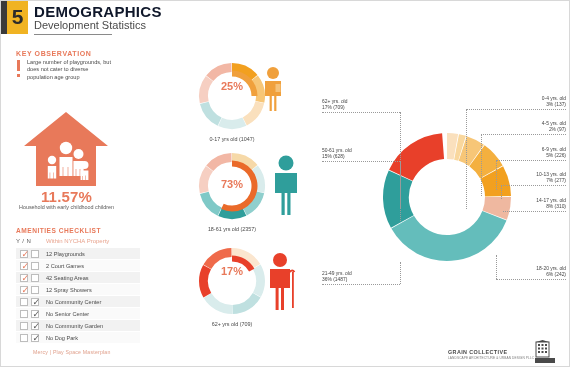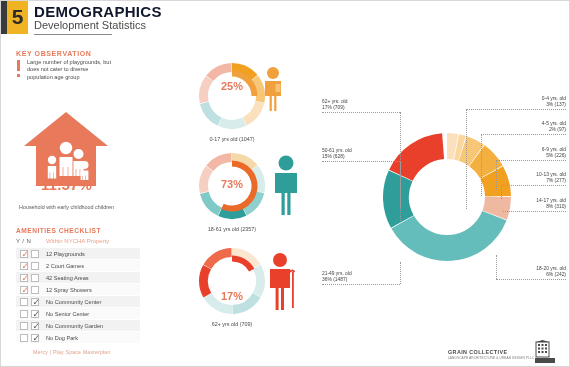--- a/index.html
+++ b/index.html
@@ -18,21 +18,21 @@
   
   .ko-title{position:absolute;left:16px;top:50px;font-size:7px;font-weight:bold;
             letter-spacing:.6px;color:#e8795a;}
   .ko-bang{position:absolute;left:17px;top:60px;width:3px;height:11px;background:#e8795a;}
   .ko-dot{position:absolute;left:17px;top:74px;width:3px;height:3px;background:#e8795a;}
   .ko-text{position:absolute;left:27px;top:59px;width:88px;font-size:5.6px;line-height:7.4px;color:#4a4a4a;}
 
   
   .house{position:absolute;left:22px;top:110px;width:88px;height:78px;}
   .house svg{display:block;}
-  .pct-big{position:absolute;left:14px;top:176px;width:105px;text-align:center;
+  .pct-big{position:absolute;left:14px;top:188px;width:105px;text-align:center;
            font-size:15px;font-weight:bold;color:#e8795a;letter-spacing:.2px;}
   .pct-cap{position:absolute;left:14px;top:204px;width:105px;text-align:center;
            font-size:5.4px;line-height:7px;color:#5a5a5a;}
 
   
   .am-title{position:absolute;left:16px;top:227px;font-size:6.6px;font-weight:bold;
             letter-spacing:.5px;color:#e8795a;}
   .am-yn{position:absolute;left:16px;top:238px;font-size:6px;color:#5a5a5a;letter-spacing:.4px;}
   .am-within{position:absolute;left:46px;top:238px;font-size:6px;color:#e8a48f;}
   .am-list{position:absolute;left:16px;top:248px;width:124px;}
@@ -203,21 +203,21 @@
         <svg viewBox="0 0 72 72" width="72" height="72">
           <path d="M36 3 A33 33 0 0 1 64.2865209231697 19.00374352796821 L56.572015216850694 23.6390862021587 A24 24 0 0 0 36 12 Z" fill="#fbe6cf"></path>
           <path d="M64.57883832488648 19.500000000000004 A33 33 0 0 1 64.86245033560006 51.99871746812912 L56.990872971345496 47.635430885912086 A24 24 0 0 0 56.78460969082653 24 Z" fill="#d9ecec"></path>
           <path d="M64.57883832488648 52.5 A33 33 0 0 1 36.57592941243035 68.99497394016092 L36.4188577544948 59.99634468375339 A24 24 0 0 0 56.78460969082653 48 Z" fill="#bfe0e0"></path>
           <path d="M36 69 A33 33 0 0 1 7.713479076830296 52.996256472031796 L15.427984783149306 48.360913797841306 A24 24 0 0 0 36 60 Z" fill="#d9ecec"></path>
           <path d="M7.421161675113524 52.5 A33 33 0 0 1 7.137549664399938 20.00128253187088 L15.0091270286545 24.364569114087914 A24 24 0 0 0 15.215390309173472 48 Z" fill="#e8402a"></path>
           <path d="M7.421161675113527 19.499999999999996 A33 33 0 0 1 35.424070587569645 3.005026059839089 L35.5811422455052 12.003655316246608 A24 24 0 0 0 15.215390309173472 23.999999999999996 Z" fill="#ef6a4a"></path>
           <path d="M36 10.5 A25.5 25.5 0 0 1 58.345820341118525 23.71528131040626 L53.08798026085534 26.605803355016555 A19.5 19.5 0 0 0 36 16.5 Z" fill="#e8402a"></path>
         </svg>
       </div>
-      <div class="sd-pct" style="left: 196px; top: 290px; color: rgb(232, 121, 90);">17%</div>
+      <div class="sd-pct" style="left: 196px; top: 265px; color: rgb(232, 121, 90);">17%</div>
       <div class="sd-cap" style="left: 177px; top: 321px;">62+ yrs old (709)</div>
     </div>
 
   <div class="fig" style="left:261px;top:66px;">
     <svg width="24" height="46" viewBox="0 0 24 46">
       <circle cx="12" cy="7" r="6" fill="#f0a03c"></circle>
       <path d="M4 15 h16 v15 h-4.6 v15 h-2.2 v-15 h-2.4 v15 h-2.2 v-15 h-4.6 z" fill="#f0a03c"></path>
       <rect x="14.5" y="18" width="5" height="8" fill="#f5c27a"></rect>
     </svg>
   </div>

